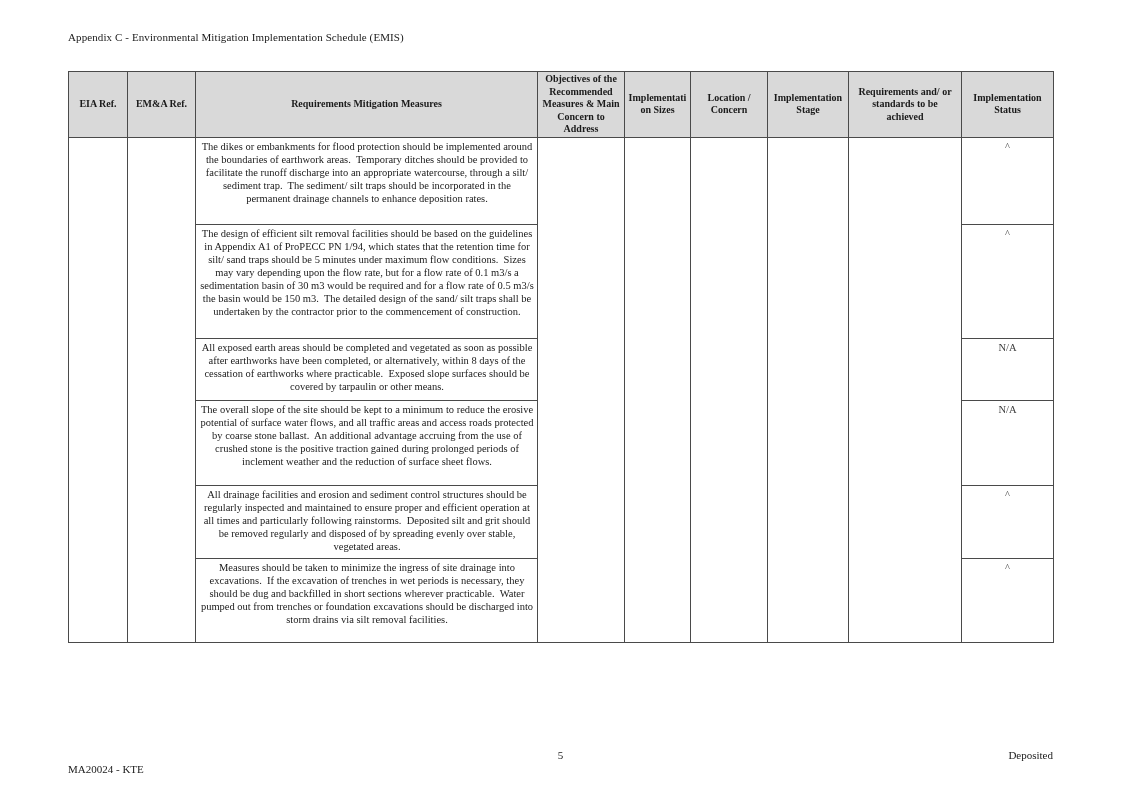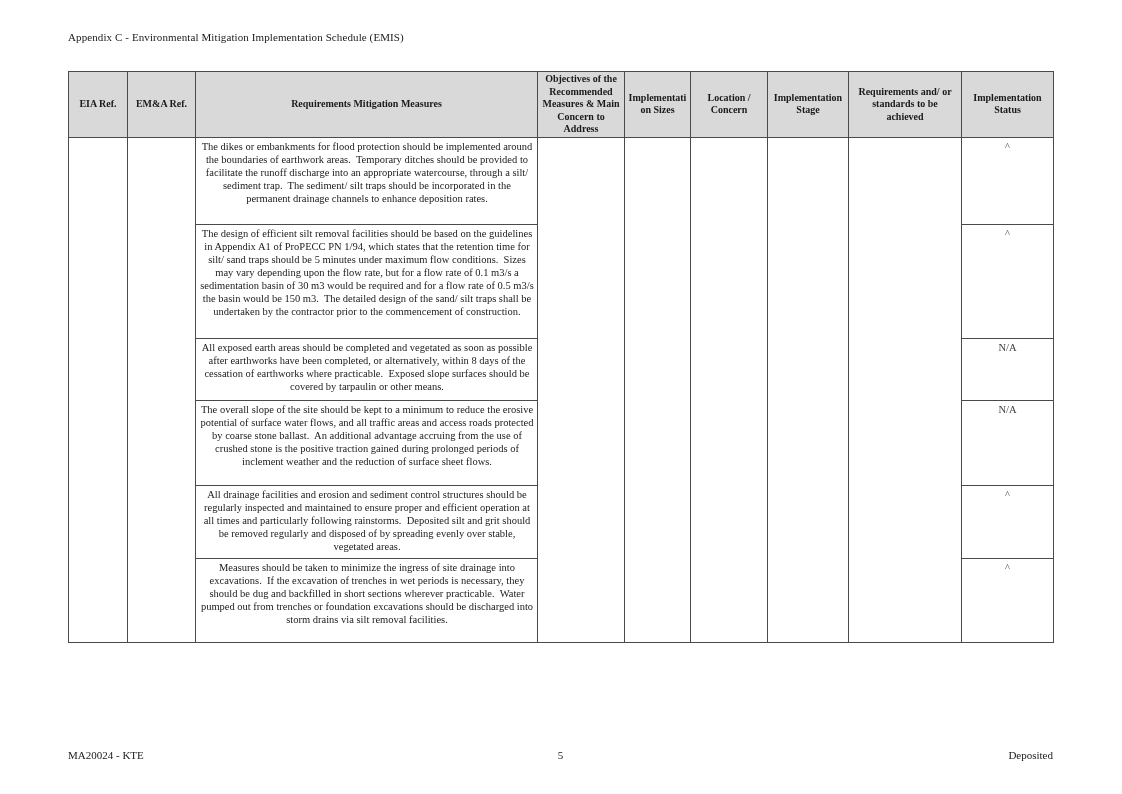--- a/index.html
+++ b/index.html
@@ -69,21 +69,21 @@
     color: #3d3d3d;
   }
   .footer {
     position: absolute;
     left: 68px;
     top: 749px;
     width: 985px;
     height: 16px;
     font-size: 11px;
   }
-  .footer .f-left  { position: absolute; left: 0; top: 0; }
+  .footer .f-left  { position: absolute; left: 0; top: 14px; }
   .footer .f-center{ position: absolute; left: 50%; top: 0; transform: translateX(-50%); }
   .footer .f-right { position: absolute; right: 0; top: 0; }
 </style>
 </head>
 <body>
 
 <div class="page">
 
   <div class="doc-title">Appendix C - Environmental Mitigation Implementation Schedule (EMIS)</div>
 

